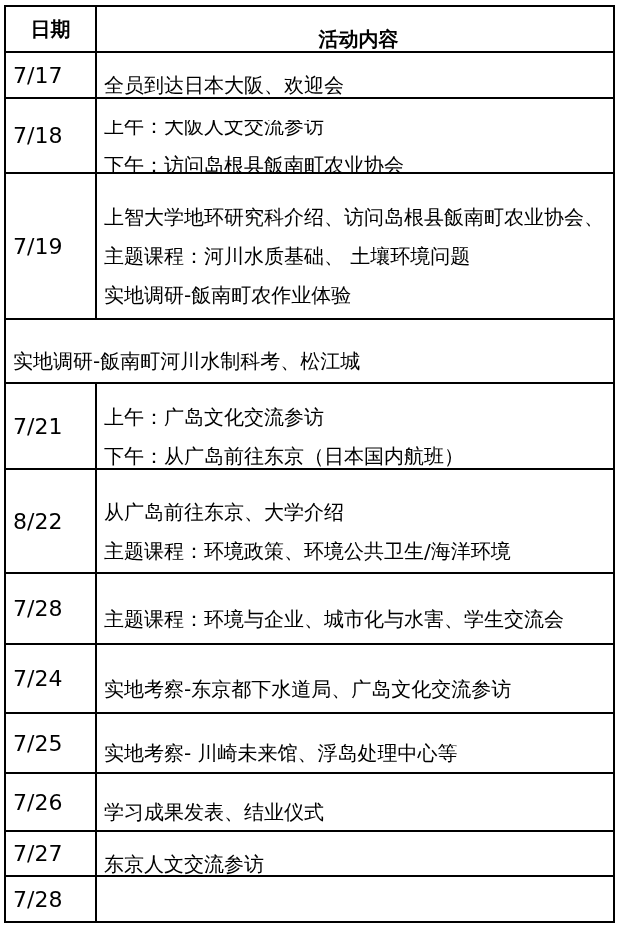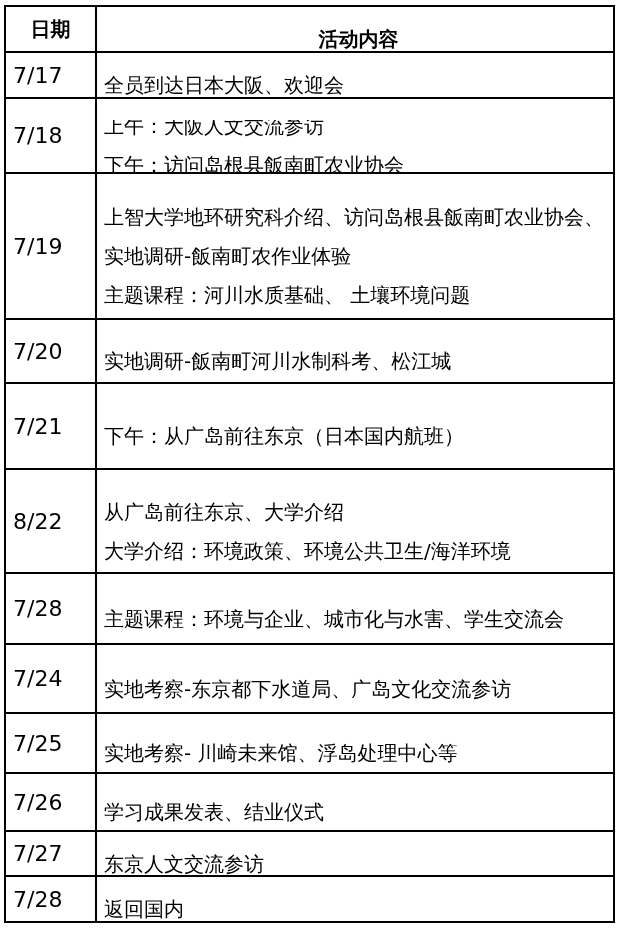--- a/index.html
+++ b/index.html
@@ -87,44 +87,44 @@
     <div class="activity-cell">
       <div class="line">上午：大阪人文交流参访</div>
       <div class="line">下午：访问岛根县飯南町农业协会</div>
     </div>
   </div>
 
   <div class="row" style="height:144px">
     <div class="date-cell">7/19</div>
     <div class="activity-cell">
       <div class="line">上智大学地环研究科介绍、访问岛根县飯南町农业协会、</div>
+      <div class="line">主题课程：河川水质基础、 土壤环境问题</div>
       <div class="line">实地调研-飯南町农作业体验</div>
-      <div class="line">主题课程：河川水质基础、 土壤环境问题</div>
     </div>
   </div>
 
   <div class="row" style="height:62px">
-    <div class="date-cell">7/20</div>
     <div class="activity-cell">
       <div class="line">实地调研-飯南町河川水制科考、松江城</div>
     </div>
   </div>
 
   <div class="row" style="height:84px">
     <div class="date-cell">7/21</div>
     <div class="activity-cell">
+      <div class="line">上午：广岛文化交流参访</div>
       <div class="line">下午：从广岛前往东京（日本国内航班）</div>
     </div>
   </div>
 
   <div class="row" style="height:102px">
     <div class="date-cell">8/22</div>
     <div class="activity-cell">
       <div class="line">从广岛前往东京、大学介绍</div>
-      <div class="line">大学介绍：环境政策、环境公共卫生/海洋环境</div>
+      <div class="line">主题课程：环境政策、环境公共卫生/海洋环境</div>
     </div>
   </div>
 
   <div class="row" style="height:69px">
     <div class="date-cell">7/28</div>
     <div class="activity-cell">
       <div class="line">主题课程：环境与企业、城市化与水害、学生交流会</div>
     </div>
   </div>
 
@@ -151,18 +151,15 @@
 
   <div class="row" style="height:43px">
     <div class="date-cell">7/27</div>
     <div class="activity-cell">
       <div class="line">东京人文交流参访</div>
     </div>
   </div>
 
   <div class="row" style="height:44px">
     <div class="date-cell">7/28</div>
-    <div class="activity-cell">
-      <div class="line">返回国内</div>
-    </div>
   </div>
 
 </div>
 
 </body></html>

